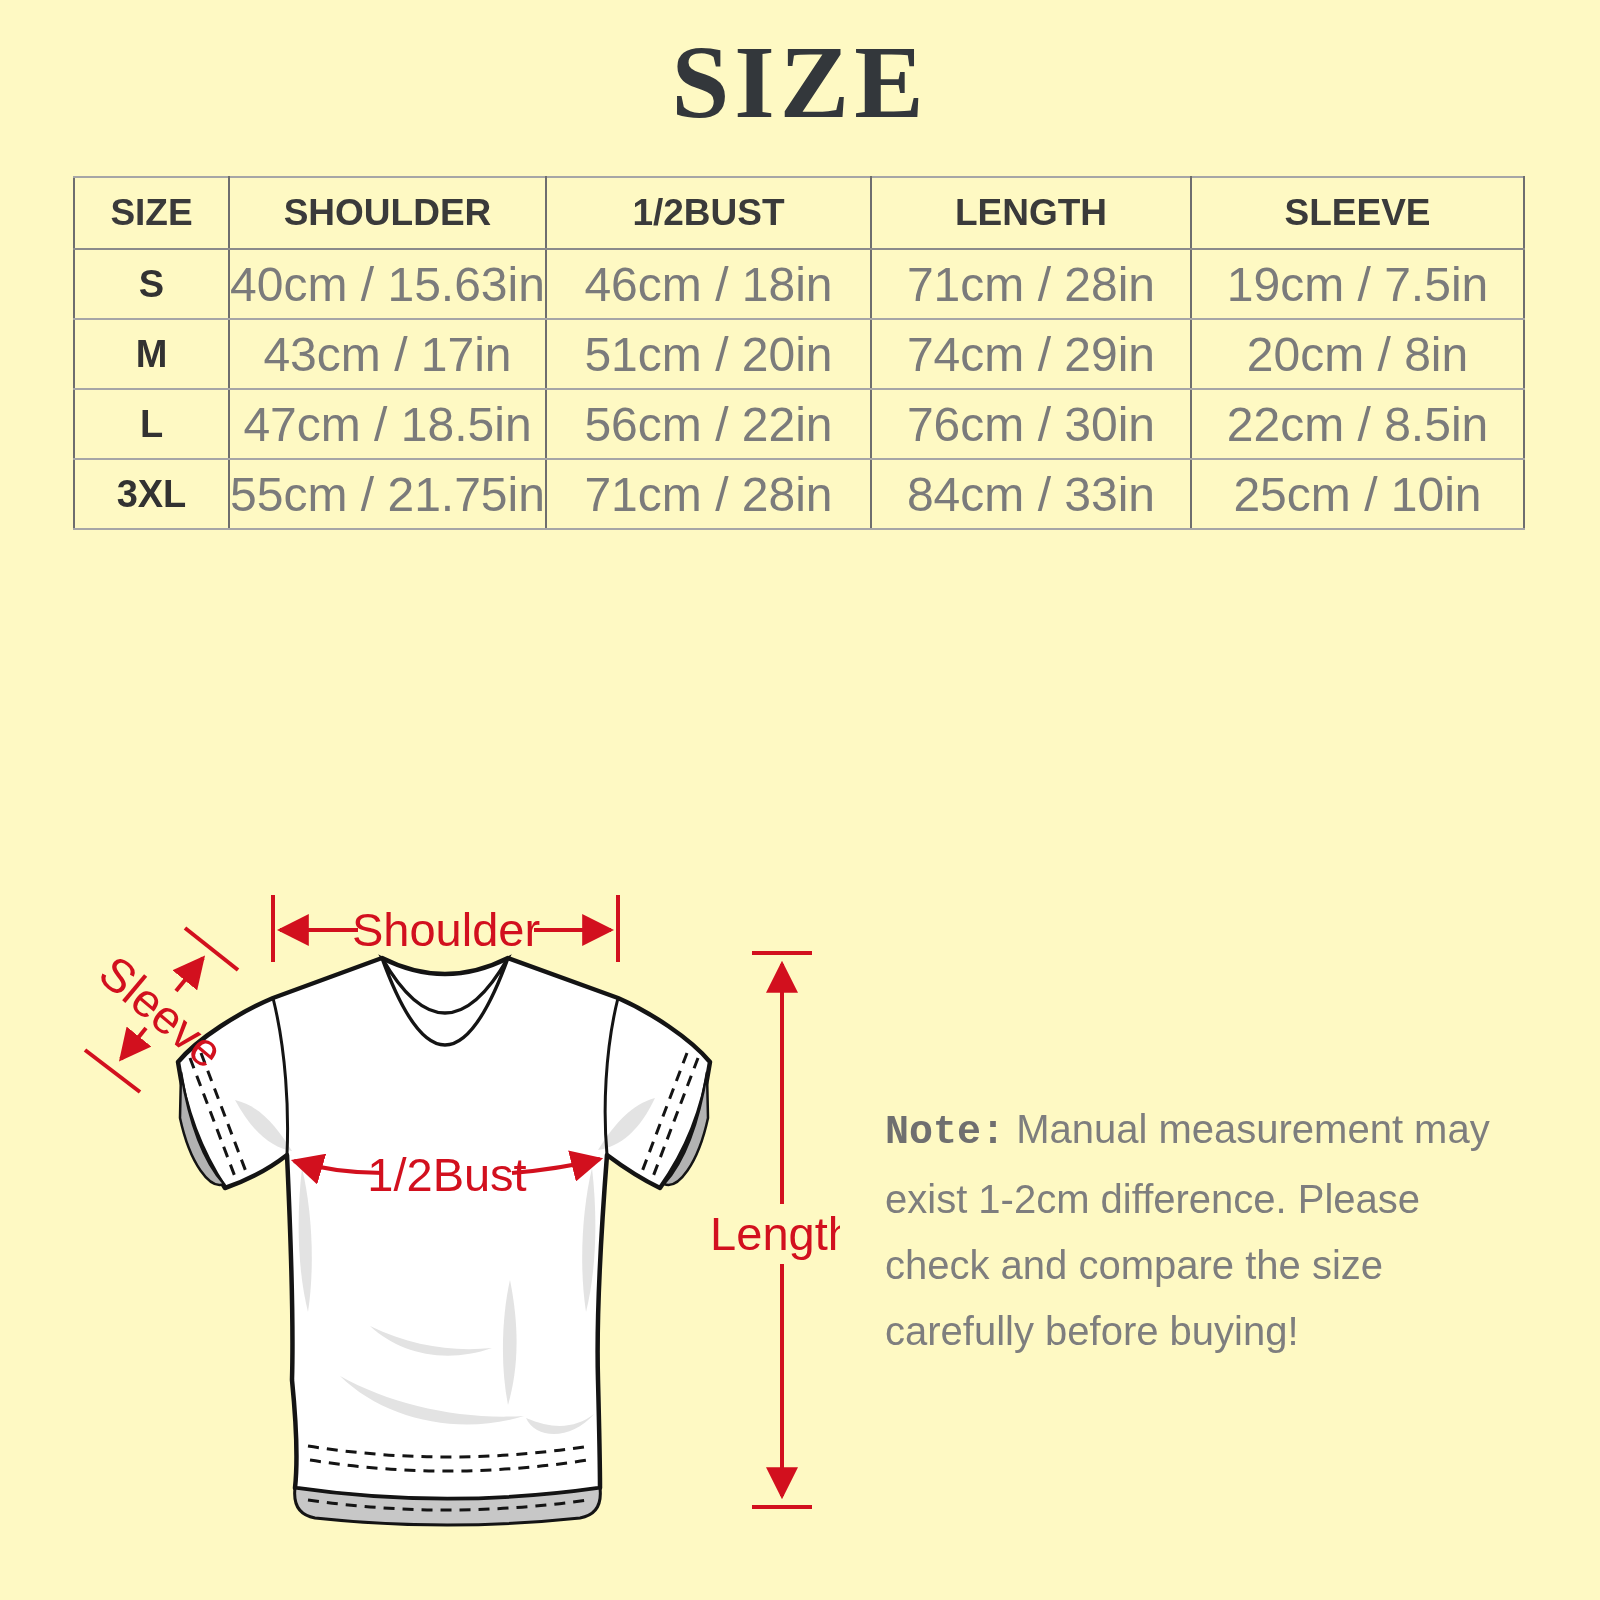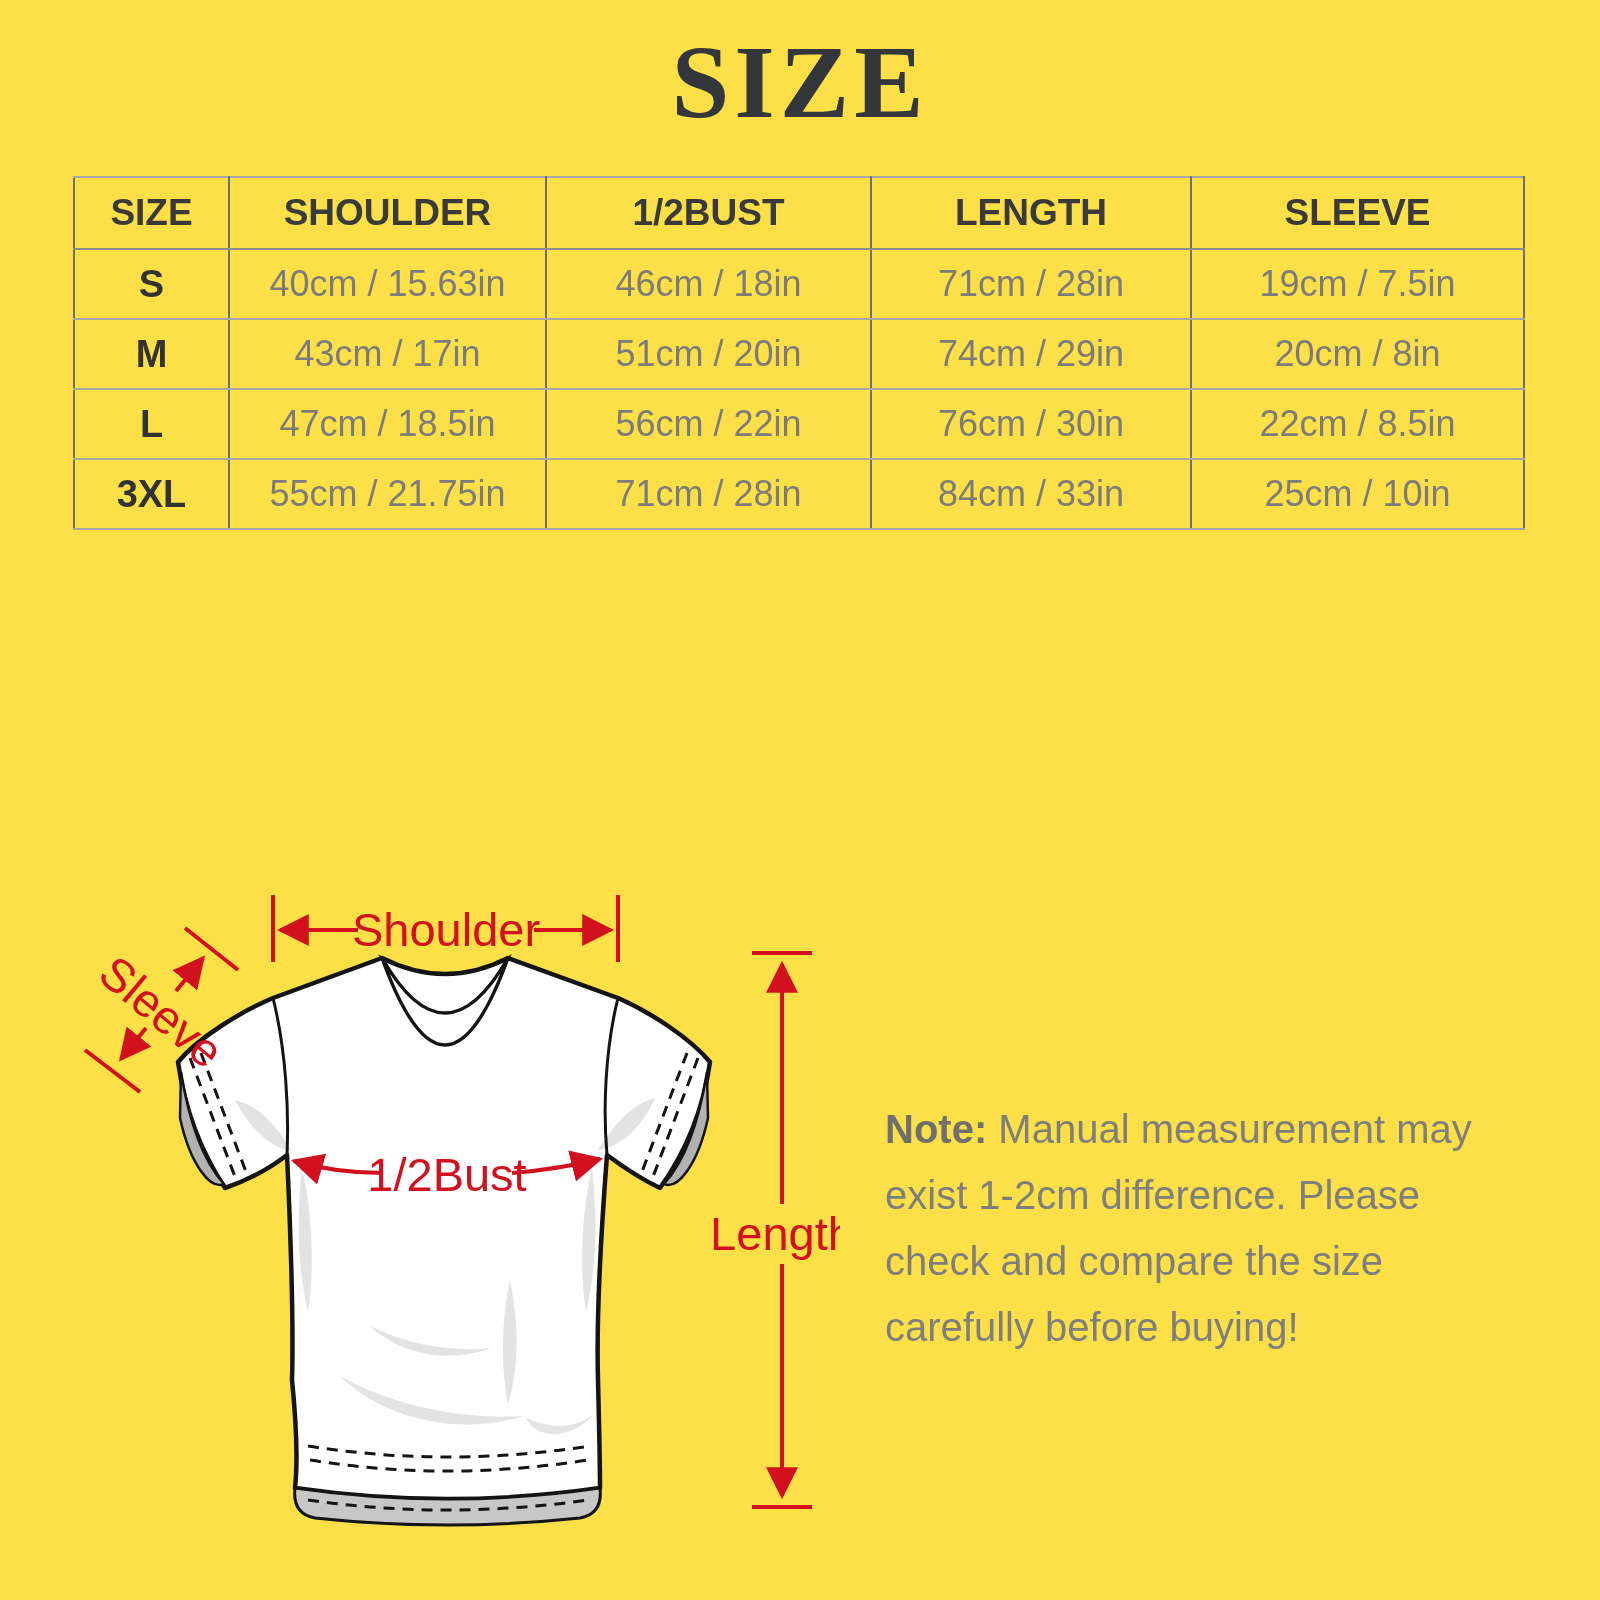--- a/index.html
+++ b/index.html
@@ -1,35 +1,35 @@
 <!DOCTYPE html>
 <html><head>
 <meta charset="utf-8">
 <style>
   html,body{margin:0;padding:0;background:#ffffff;}
-  .page{position:relative;width:1600px;height:1600px;background:#fde047;overflow:hidden;
+  .page{position:relative;width:1600px;height:1600px;background:#fef9c3;overflow:hidden;
         font-family:"Liberation Sans", sans-serif;}
   
   .title{position:absolute;left:0;top:22px;width:100%;text-align:center;
          font-family:"Liberation Serif", serif;font-weight:bold;font-size:104px;
          letter-spacing:5px;color:#33373b;margin:0;}
   
   .size-table{position:absolute;left:73px;top:176px;width:1450px;border-collapse:collapse;
               table-layout:fixed;border:2px solid #6e6e6e;}
   .size-table th,.size-table td{border-left:2px solid #6e6e6e;border-right:2px solid #6e6e6e;
               border-top:2px solid #a6a6a6;border-bottom:2px solid #a6a6a6;
               text-align:center;vertical-align:middle;padding:0;}
   .size-table th{height:70px;font-size:37px;font-weight:bold;color:#3a3a3a;
                  border-bottom:2px solid #8b8b8b;}
-  .size-table td{height:68px;font-size:36px;color:#7b7b7b;}
+  .size-table td{height:68px;font-size:48px;color:#7b7b7b;}
   .size-table td.size-cell{font-weight:bold;font-size:38px;color:#323232;}
   
   .note{position:absolute;left:885px;top:1056px;width:628px;font-size:40px;
         line-height:66px;color:#7e7e7e;}
-  .note b{color:#6f6f6f;}
+  .note b{color:#6f6f6f;font-family:Liberation Mono, monospace;}
   
   .diagram{position:absolute;left:40px;top:860px;width:800px;height:740px;}
   .outline{fill:#ffffff;stroke:#141414;stroke-width:4.5;stroke-linejoin:round;}
   .thin{fill:none;stroke:#141414;stroke-width:3;}
   .shade{fill:#e3e3e3;stroke:none;}
   .gray-part{fill:#c7c7c7;stroke:#141414;stroke-width:3;}
   .under{fill:#b2b2b2;stroke:#141414;stroke-width:2.5;}
   .stitch{fill:none;stroke:#141414;stroke-width:3;stroke-dasharray:11 8;}
   .red-line{fill:none;stroke:#d2101e;stroke-width:4;}
   .red-label{fill:#d2101e;font-family:"Liberation Sans",sans-serif;font-size:47px;}

